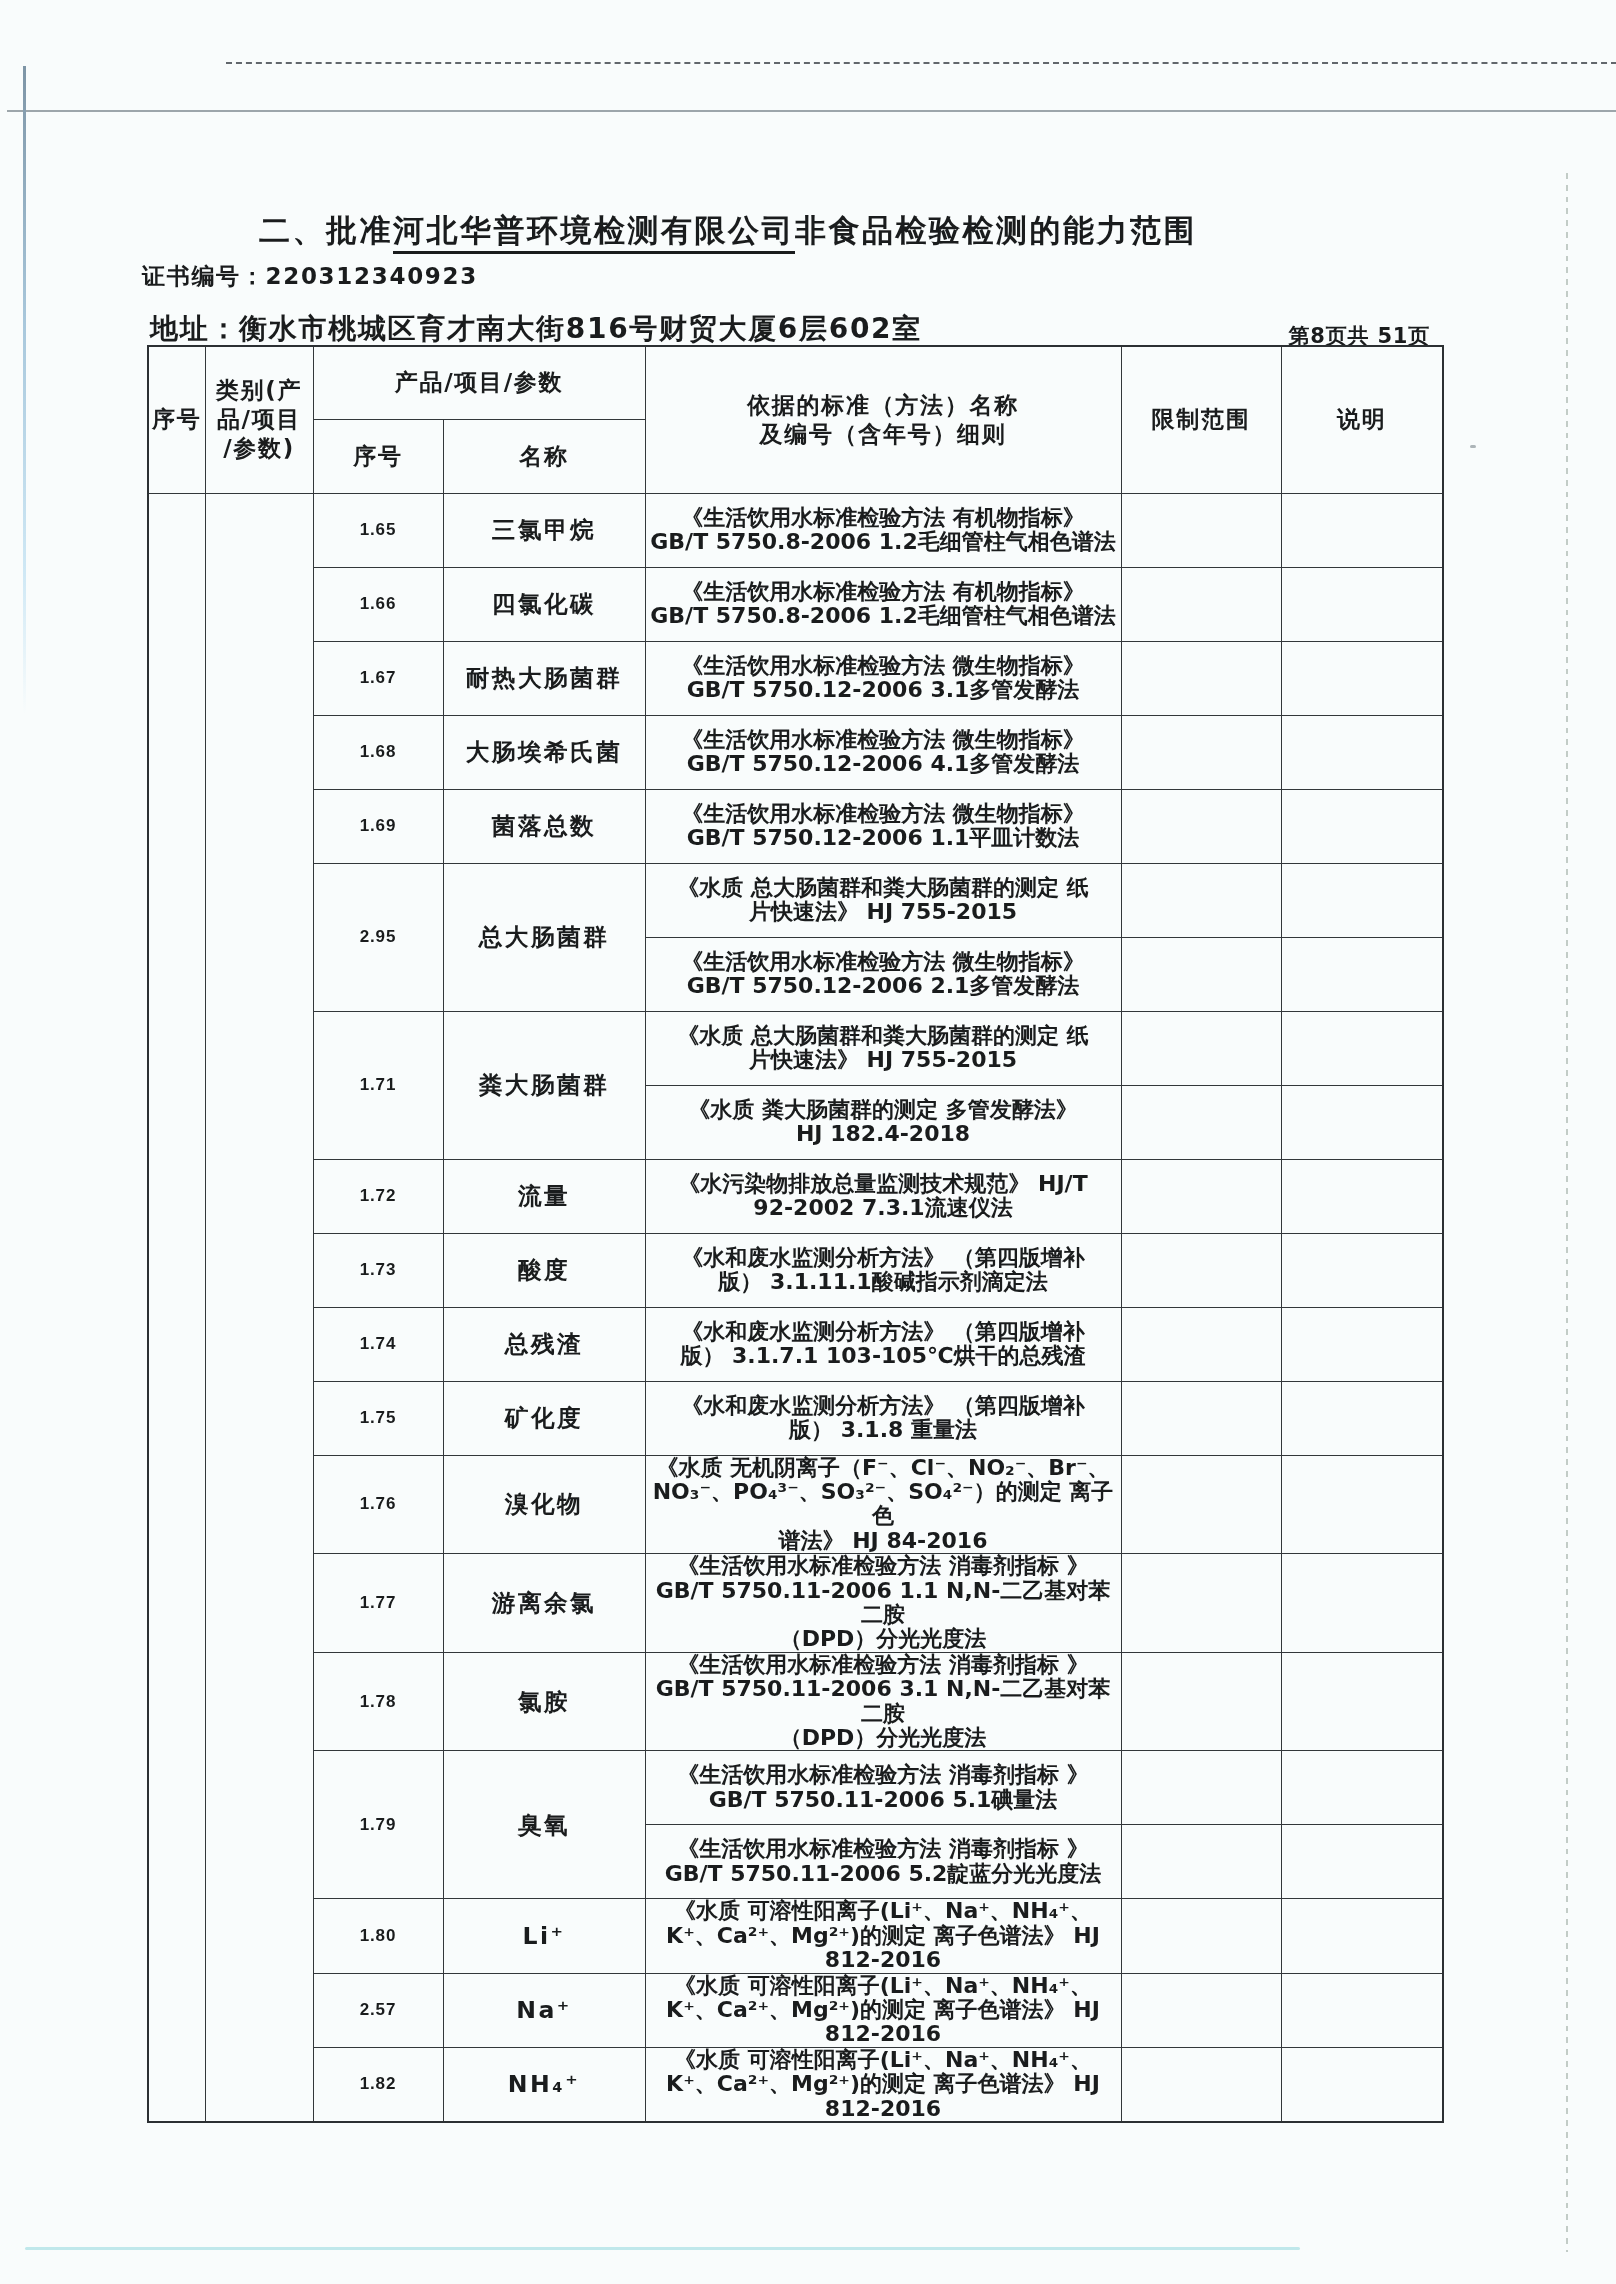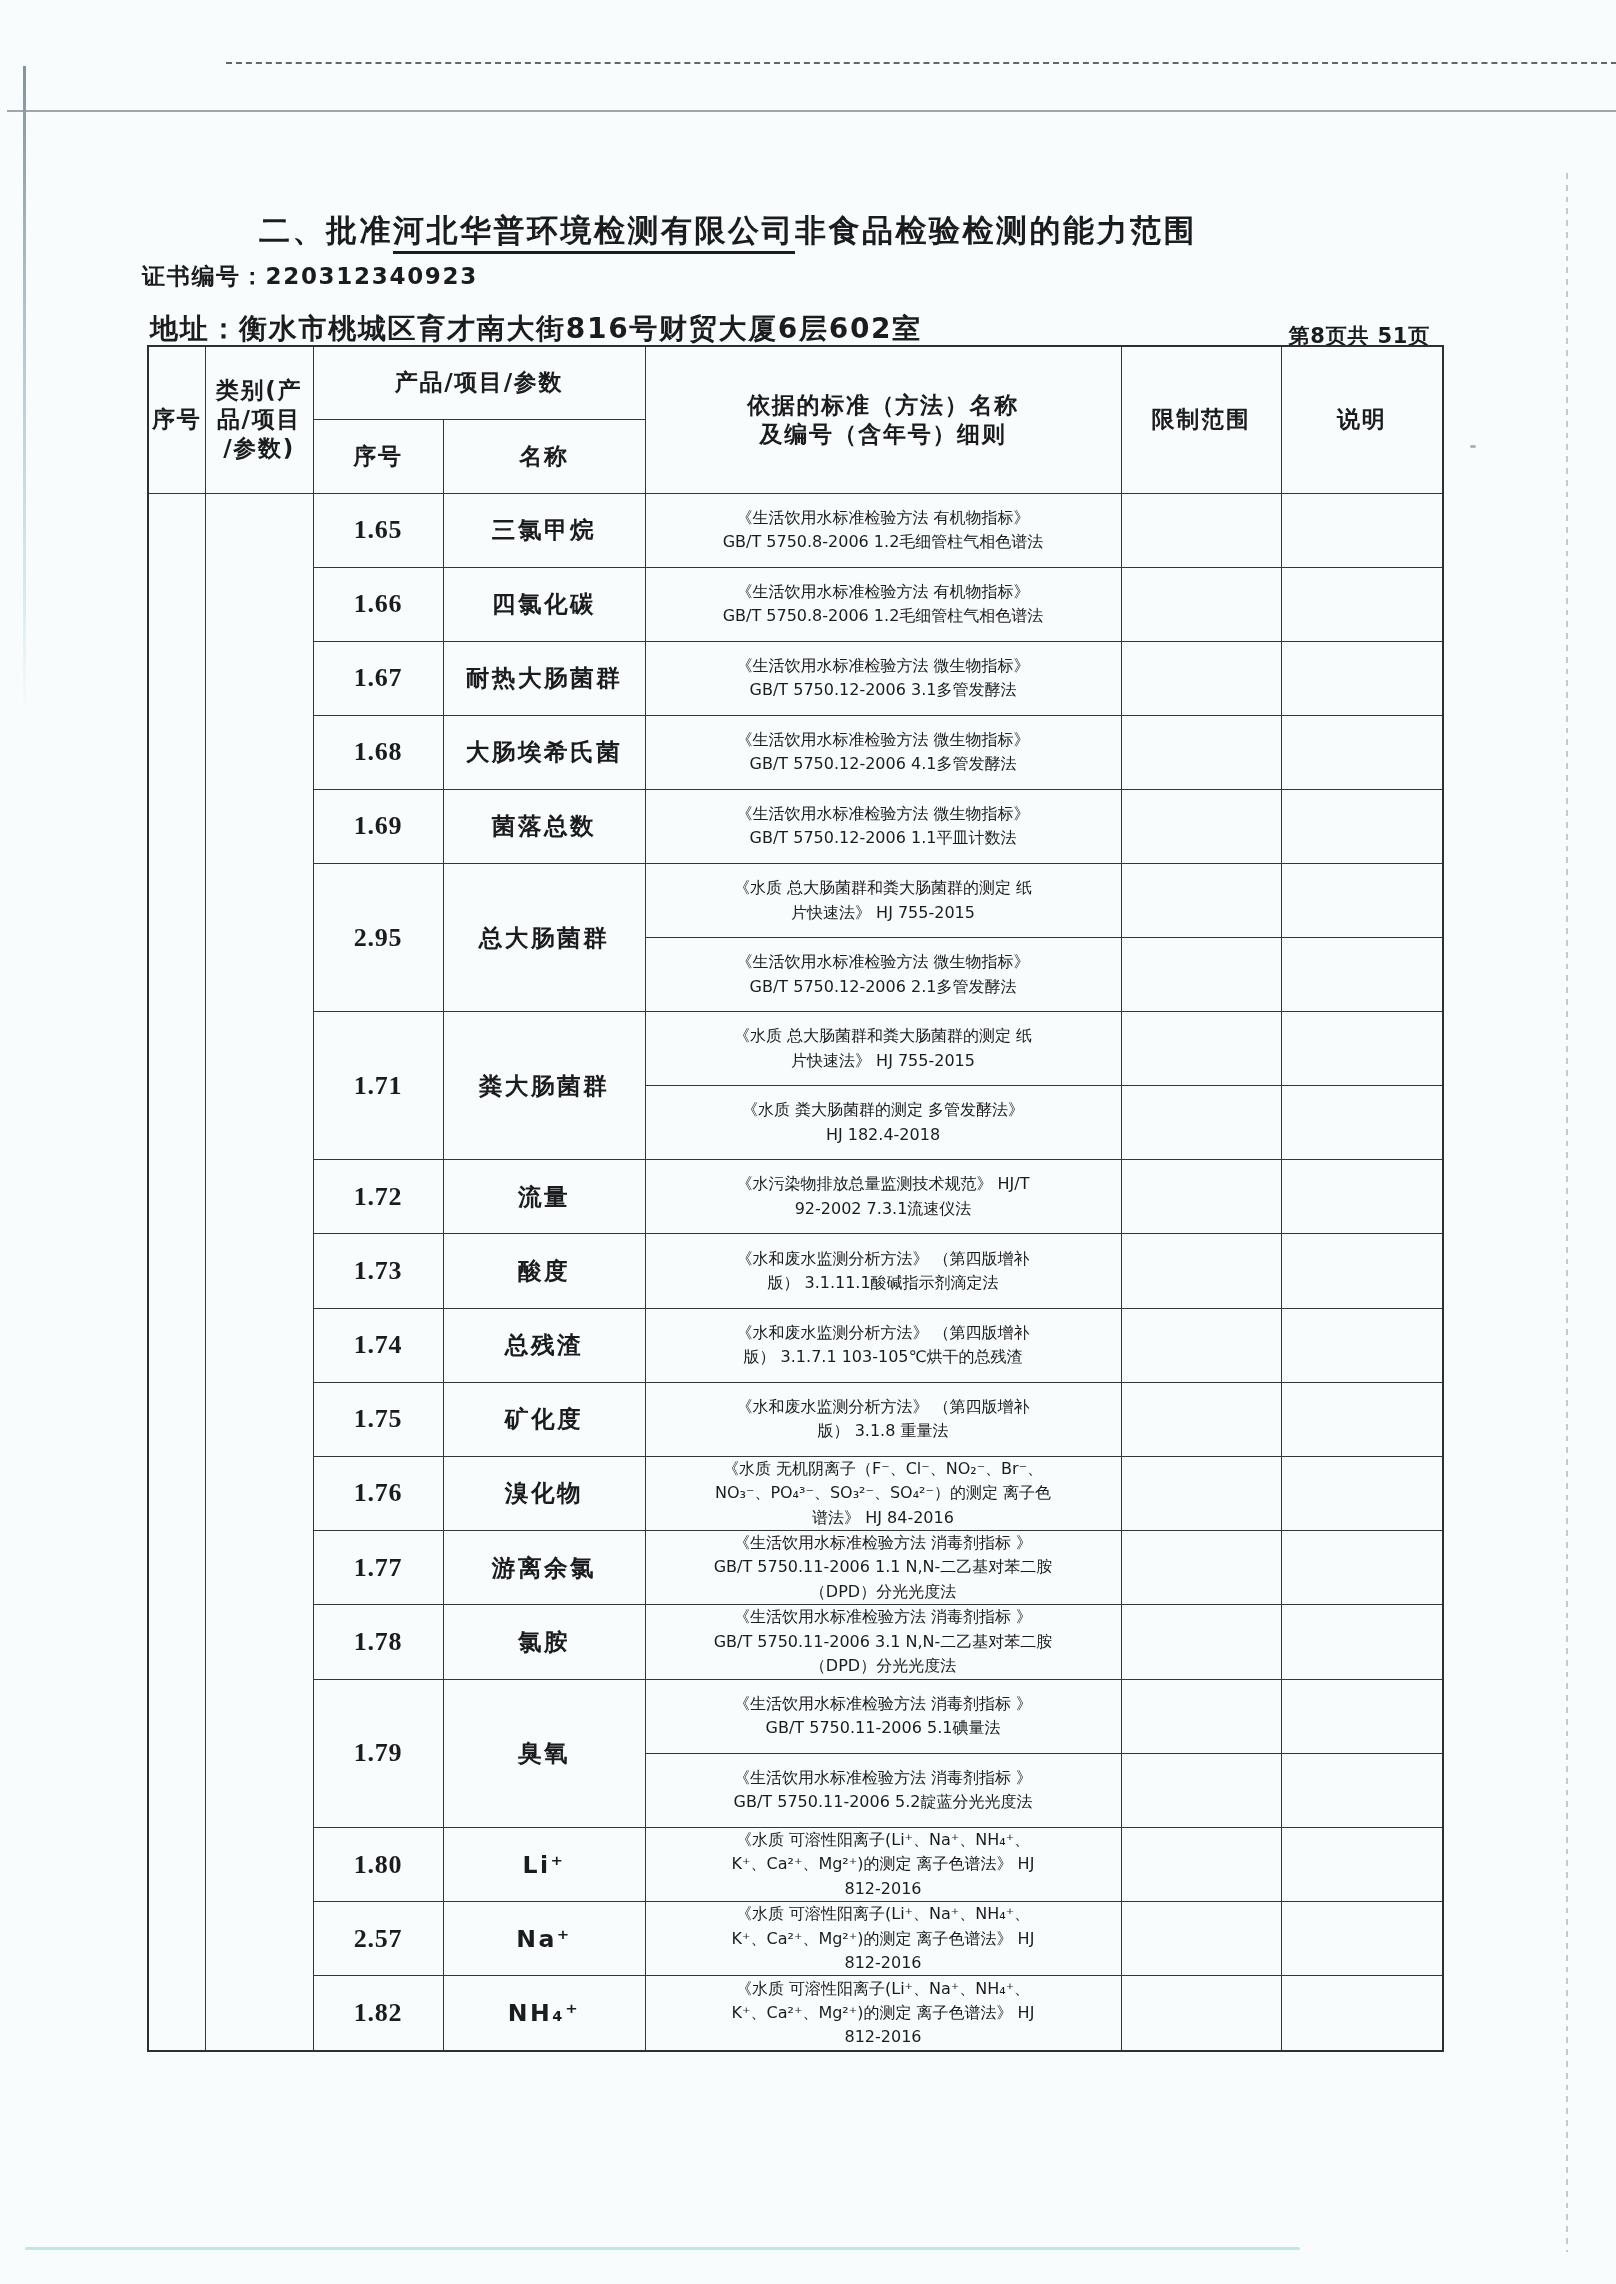--- a/index.html
+++ b/index.html
@@ -41,24 +41,24 @@
   .cap-table th,.cap-table td{
     border:1.7px solid var(--border);
     padding:0;vertical-align:middle;text-align:center;
     overflow:visible;
   }
   .cap-table th{
     font-size:23px;font-weight:700;letter-spacing:1.7px;white-space:pre-line;line-height:29px;
   }
   tr.h1{height:73px;} tr.h2{height:74px;}
   tr.data-row{height:74px;}
-  .cell-seq{font-family:Liberation Serif, serif;font-size:26px;font-weight:700;letter-spacing:0.8px;}
+  .cell-seq{font-family:Liberation Sans, sans-serif;font-size:17px;font-weight:700;letter-spacing:0.8px;}
   .cell-name{font-size:23.6px;font-weight:700;letter-spacing:2.5px;}
   .cell-method{
-    font-size:16px;font-weight:400;line-height:24.4px;letter-spacing:0;
+    font-size:22px;font-weight:700;line-height:24.4px;letter-spacing:0;
     white-space:pre-line;text-align:center;padding:0.8px 5px;
   }
   .cell-blank{background:transparent;}
   .col-empty{background:transparent;}
 </style>
 </head>
 <body>
 
 <div class="artifact top-dashed-line"></div>
 <div class="artifact top-grey-line"></div>

